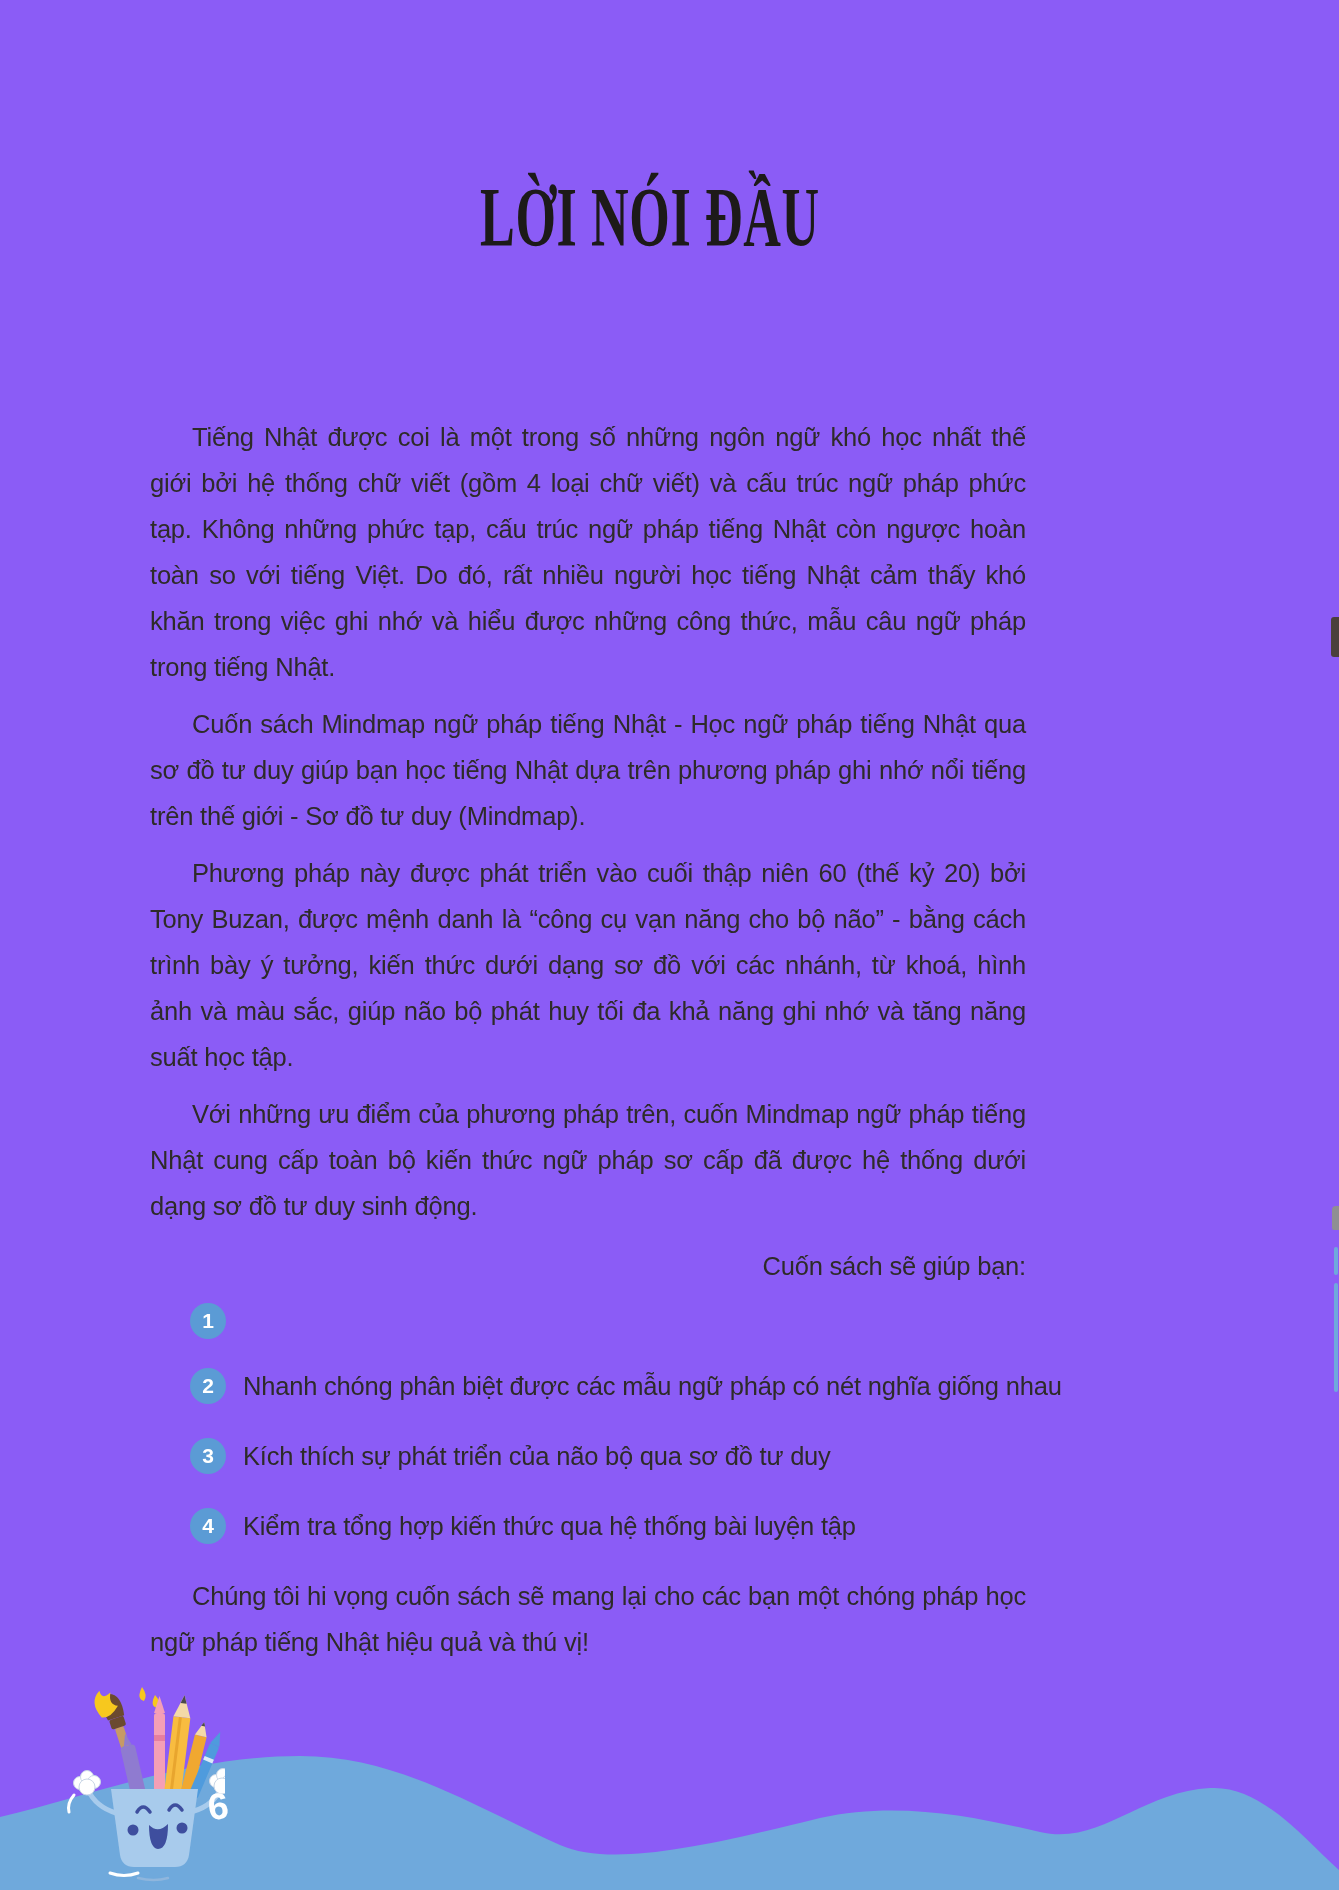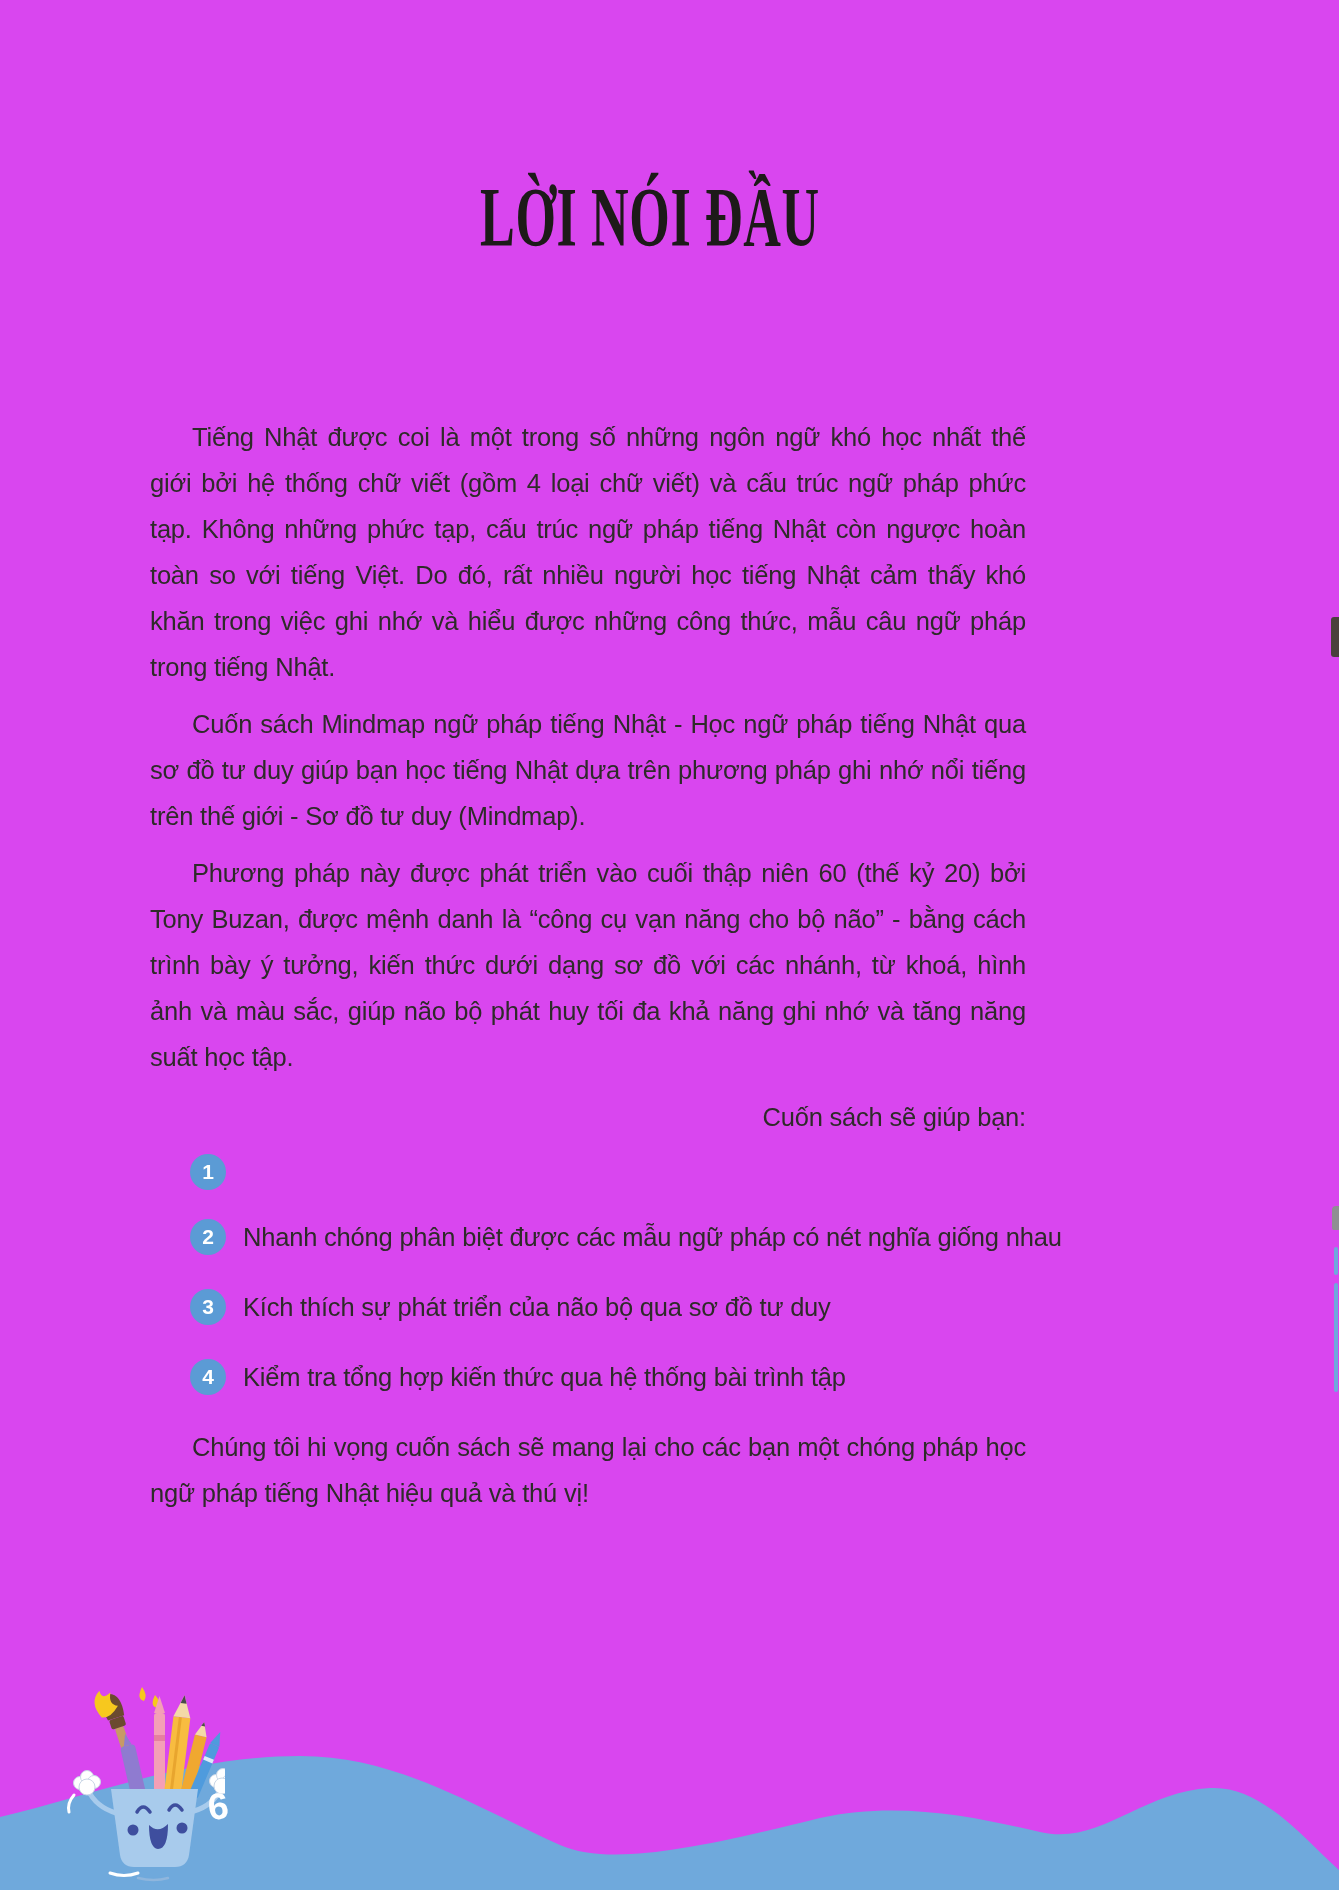--- a/index.html
+++ b/index.html
@@ -1,17 +1,17 @@
 <!DOCTYPE html>
 <html lang="vi"><head>
 <meta charset="utf-8">
 <style>
   html,body { margin:0; padding:0; background:#ffffff; }
   .page {
-    position:relative; width:1339px; height:1890px; background:#d946ef;
+    position:relative; width:1339px; height:1890px; background:#8b5cf6;
     overflow:hidden; font-family:"Liberation Sans", sans-serif; color:#2e2b29;text-decoration:underline;
   }
 
   
   .title-wrap { position:absolute; top:168px; left:0; width:1300px; text-align:center; }
   .title {
     display:inline-block;
     font-family:"Liberation Serif", serif;
     font-weight:700; font-size:84px; line-height:100px; color:#1d1a19;
     transform:scaleX(0.62); transform-origin:center top; letter-spacing:1px;
@@ -59,37 +59,38 @@
 <div class="page">
 
   <div class="title-wrap">
     <span class="title">LỜI NÓI ĐẦU</span>
   </div>
 
   <div class="content">
     <p class="para">Tiếng Nhật được coi là một trong số những ngôn ngữ khó học nhất thế giới bởi hệ thống chữ viết (gồm 4 loại chữ viết) và cấu trúc ngữ pháp phức tạp. Không những phức tạp, cấu trúc ngữ pháp tiếng Nhật còn ngược hoàn toàn so với tiếng Việt. Do đó, rất nhiều người học tiếng Nhật cảm thấy khó khăn trong việc ghi nhớ và hiểu được những công thức, mẫu câu ngữ pháp trong tiếng Nhật.</p>
     <p class="para">Cuốn sách Mindmap ngữ pháp tiếng Nhật - Học ngữ pháp tiếng Nhật qua sơ đồ tư duy giúp bạn học tiếng Nhật dựa trên phương pháp ghi nhớ nổi tiếng trên thế giới - Sơ đồ tư duy (Mindmap).</p>
     <p class="para">Phương pháp này được phát triển vào cuối thập niên 60 (thế kỷ 20) bởi Tony Buzan, được mệnh danh là “công cụ vạn năng cho bộ não” - bằng cách trình bày ý tưởng, kiến thức dưới dạng sơ đồ với các nhánh, từ khoá, hình ảnh và màu sắc, giúp não bộ phát huy tối đa khả năng ghi nhớ và tăng năng suất học tập.</p>
+    <p class="para">Với những ưu điểm của phương pháp trên, cuốn Mindmap ngữ pháp tiếng Nhật cung cấp toàn bộ kiến thức ngữ pháp sơ cấp đã được hệ thống dưới dạng sơ đồ tư duy sinh động.</p>
 
     <p class="list-intro">Cuốn sách sẽ giúp bạn:</p>
 
     <div class="benefit">
       <span class="badge">1</span>
     </div>
     <div class="benefit">
       <span class="badge">2</span>
       <span class="benefit-text">Nhanh chóng phân biệt được các mẫu ngữ pháp có nét nghĩa giống nhau</span>
     </div>
     <div class="benefit">
       <span class="badge">3</span>
       <span class="benefit-text">Kích thích sự phát triển của não bộ qua sơ đồ tư duy</span>
     </div>
     <div class="benefit">
       <span class="badge">4</span>
-      <span class="benefit-text">Kiểm tra tổng hợp kiến thức qua hệ thống bài trình tập</span>
+      <span class="benefit-text">Kiểm tra tổng hợp kiến thức qua hệ thống bài luyện tập</span>
     </div>
 
     <p class="para closing">Chúng tôi hi vọng cuốn sách sẽ mang lại cho các bạn một chóng pháp học ngữ pháp tiếng Nhật hiệu quả và thú vị!</p>
   </div>
 
   <svg class="wave-svg" viewBox="0 0 1339 190" preserveAspectRatio="none" aria-hidden="true">
     <path d="M0,117 C90,96 190,56 300,56 C395,56 470,104 560,145 C610,167 700,148 820,118
          C900,100 980,118 1040,132 C1100,146 1140,92 1210,88 C1262,85 1305,140 1339,170
          L1339,190 L0,190 Z" fill="#6fa9dc"></path>
   </svg>

